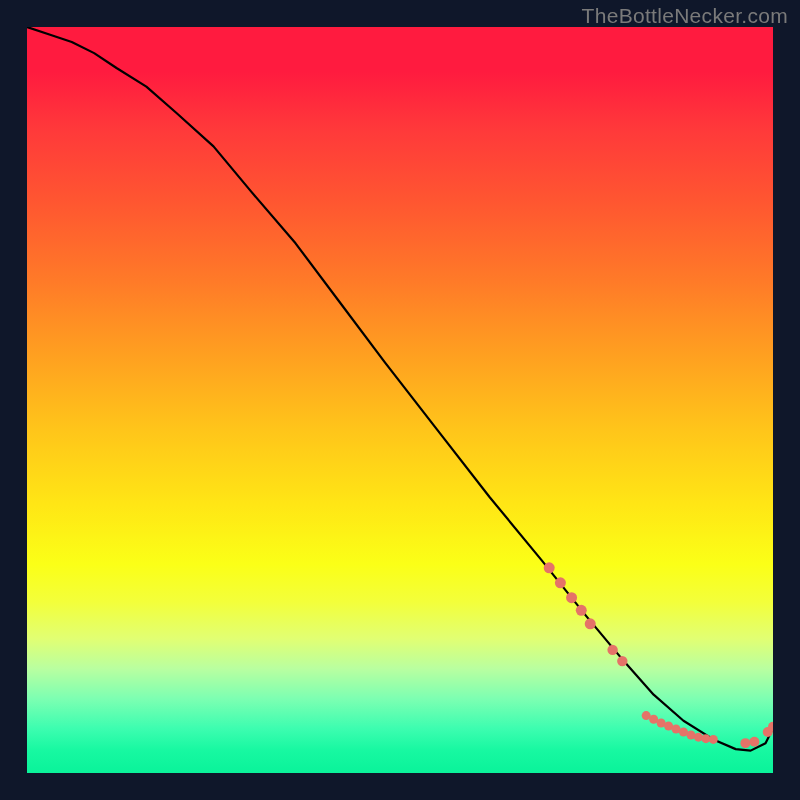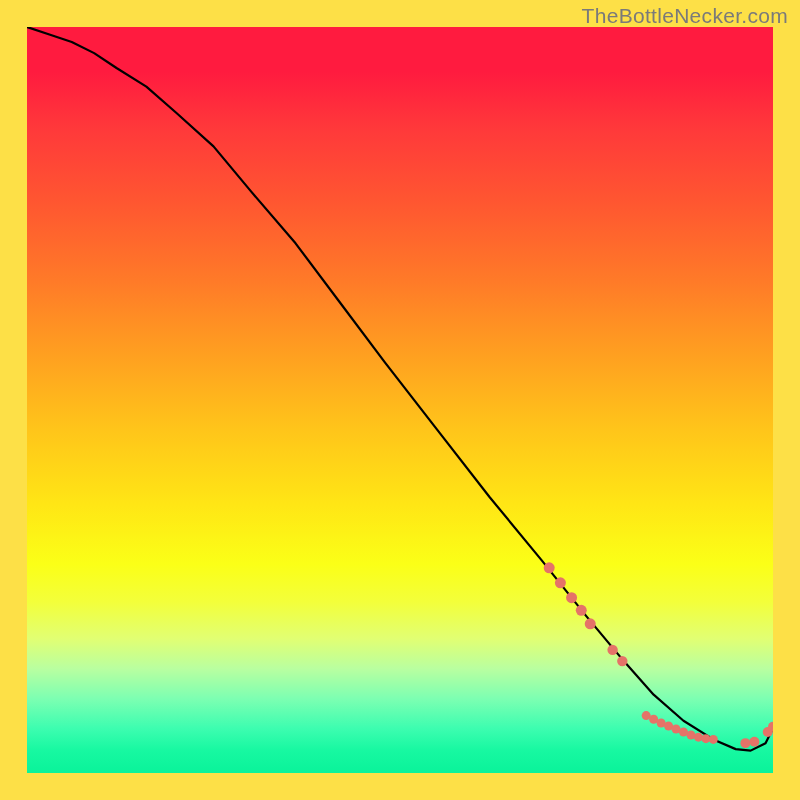--- a/index.html
+++ b/index.html
@@ -8,21 +8,21 @@
     width: 800px;
     height: 800px;
     background: #000;
     overflow: hidden;
     font-family: Arial, Helvetica, sans-serif;
   }
   .frame {
     position: relative;
     width: 800px;
     height: 800px;
-    background: #fde047;
+    background: #0f172a;
   }
   .plot {
     position: absolute;
     left: 27px;
     top: 27px;
     width: 746px;
     height: 746px;
     
     background: linear-gradient(
       to bottom,

